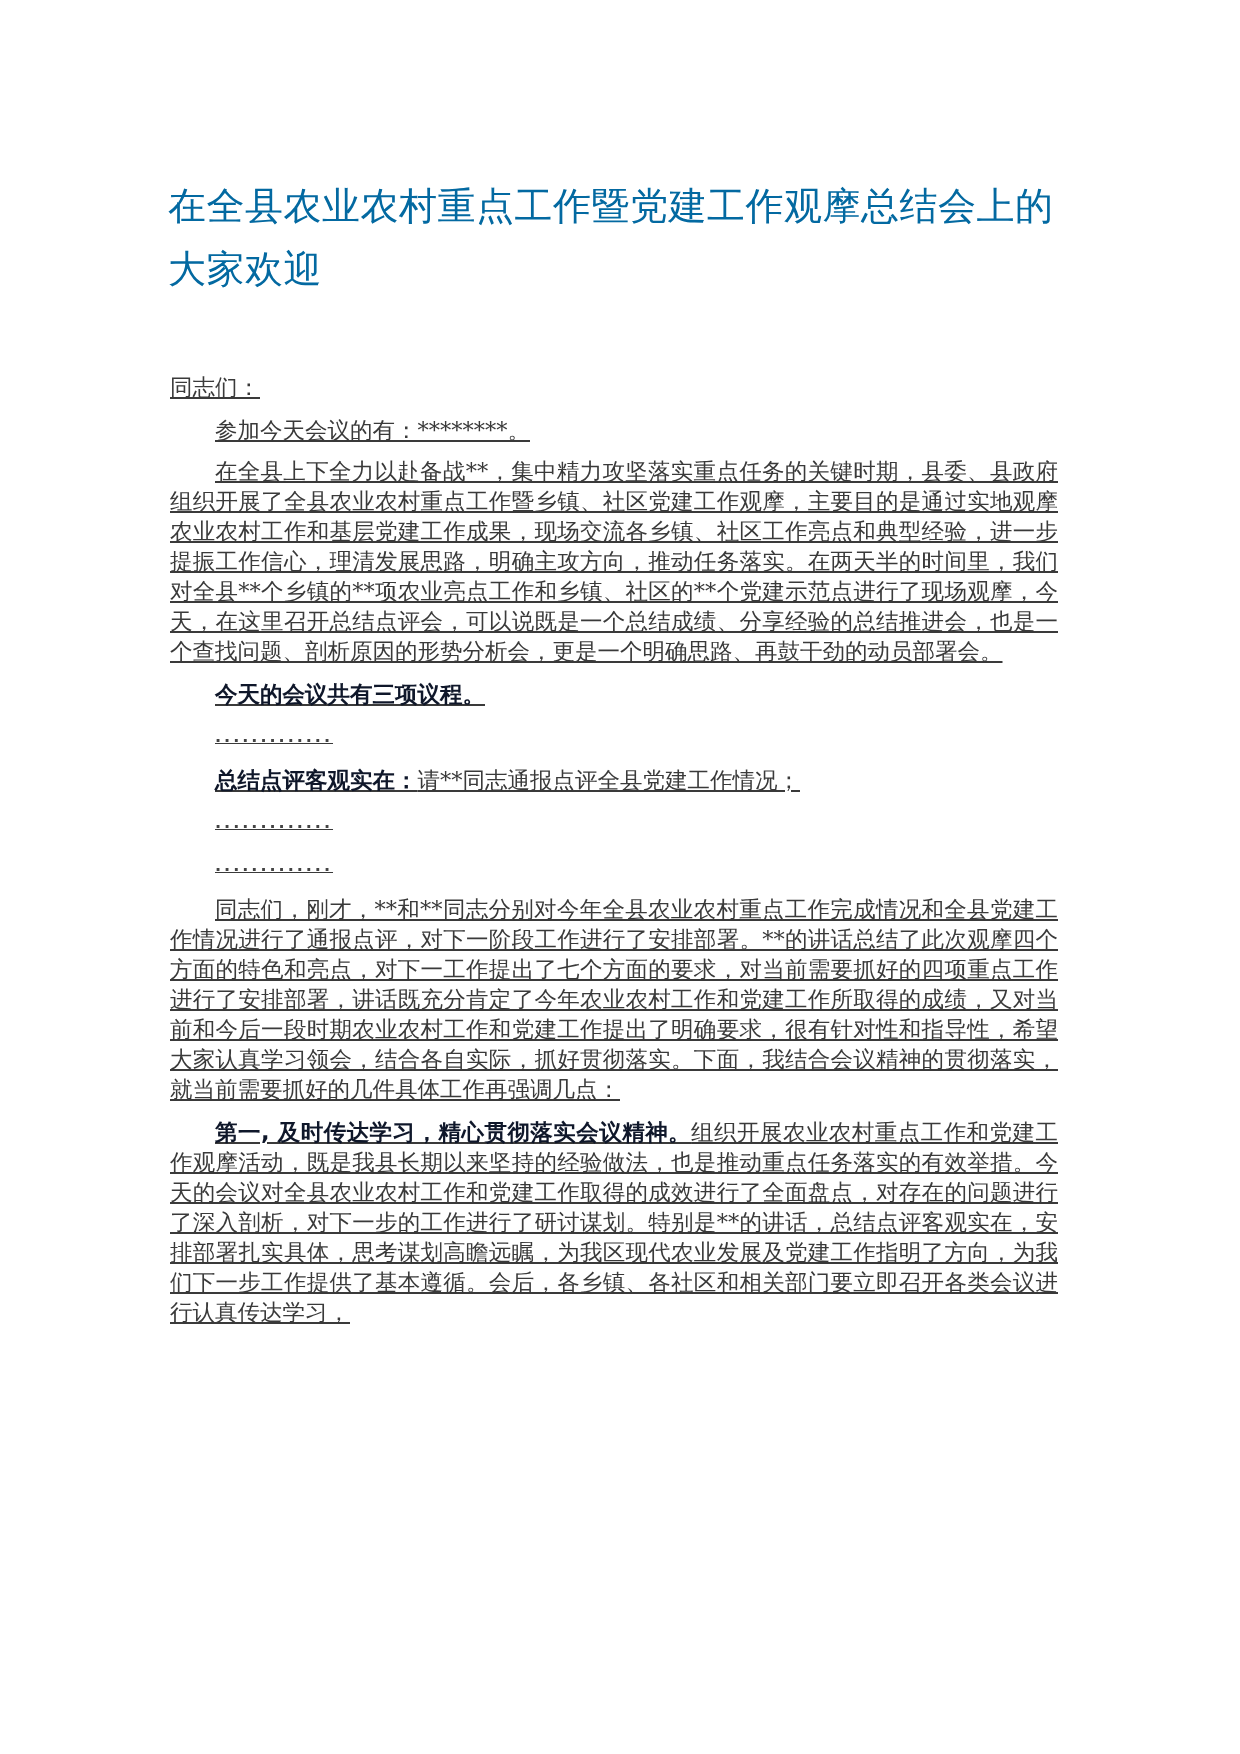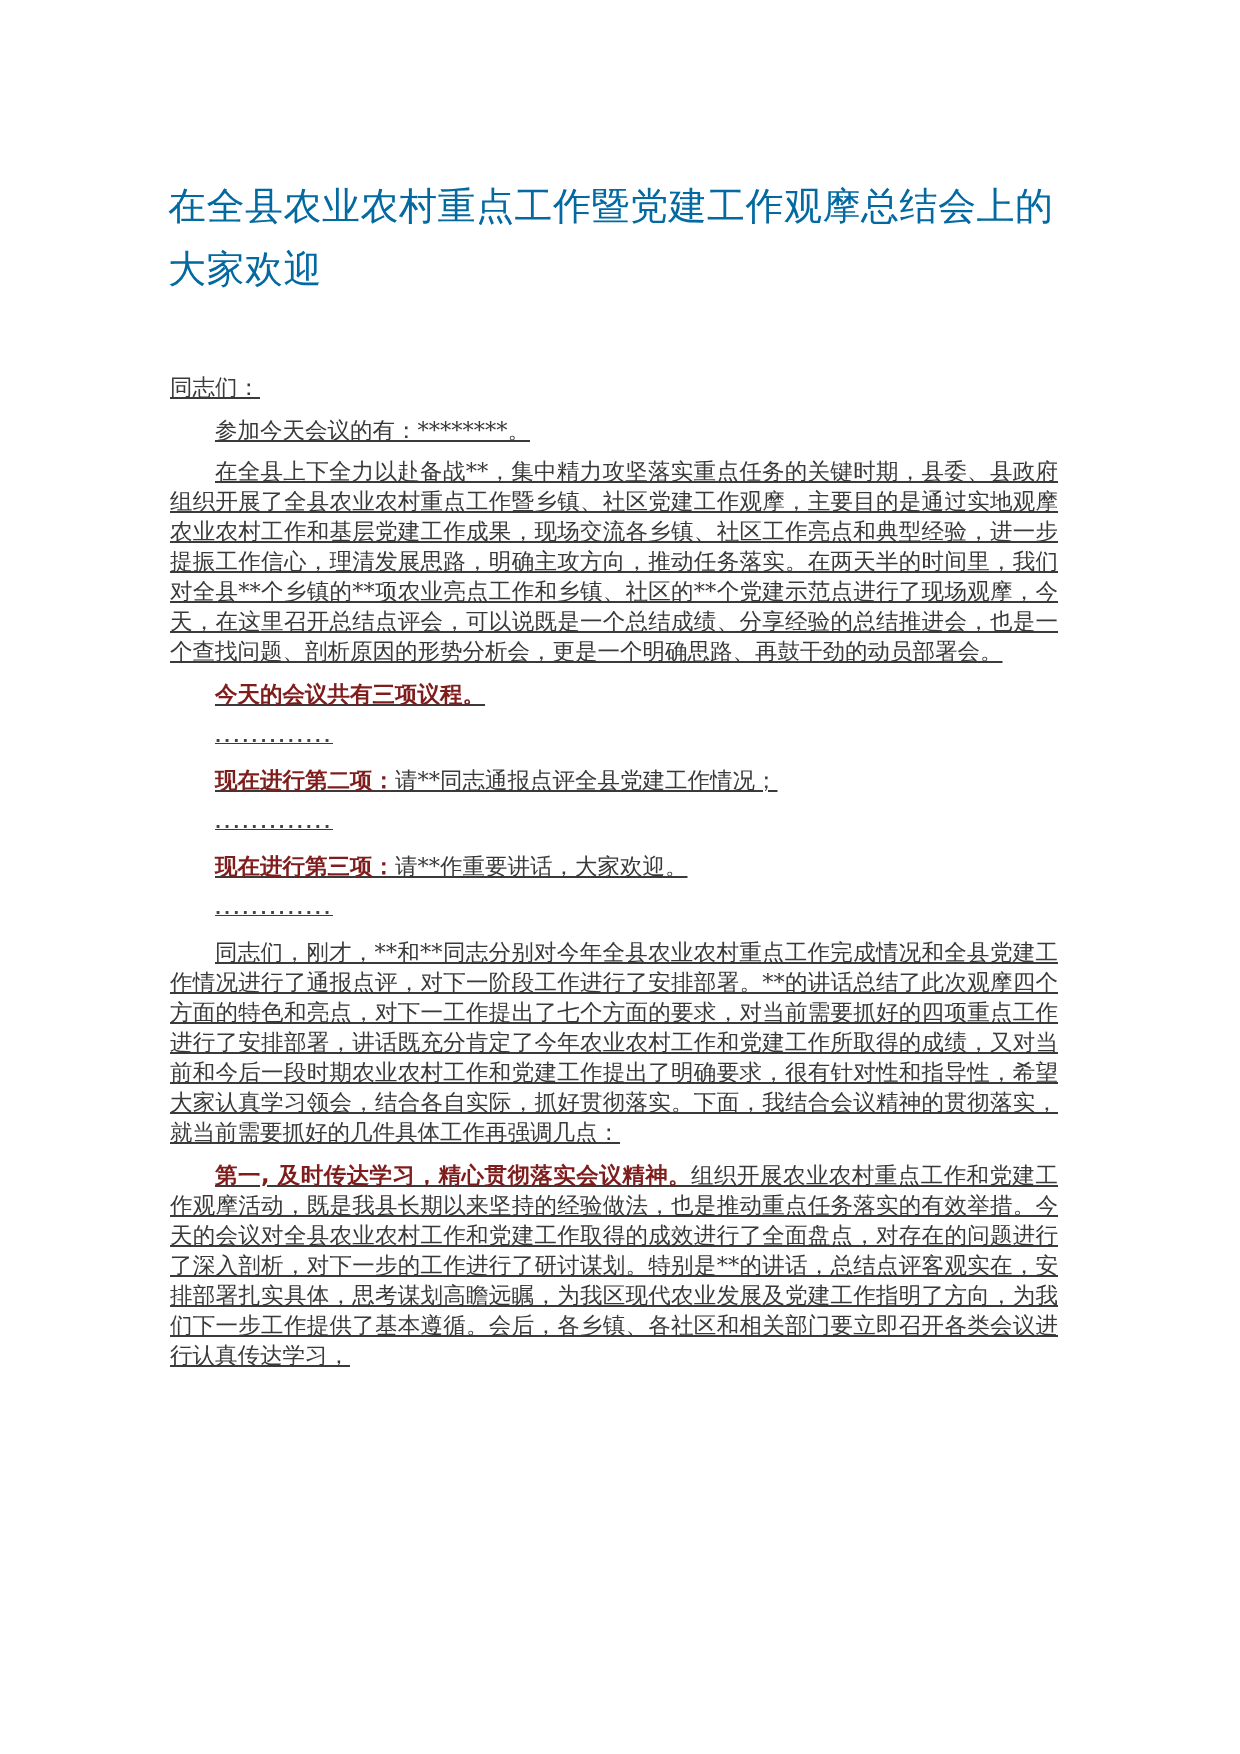--- a/index.html
+++ b/index.html
@@ -16,43 +16,42 @@
     font-family: "DejaVu Serif", "Liberation Serif", serif;
     font-size: 22.5px; line-height: 30px; color: #3a3a3a;
     text-align: justify;
     text-decoration: underline;
   }
   .body p { margin: 0; }
   .salutation { margin-bottom: 10px !important; }
   .indent { text-indent: 45px; }
   .gap { margin-top: 11px !important; }
   .gap-lg { margin-top: 13px !important; }
-  .strong { font-family: "DejaVu Sans", "Liberation Sans", sans-serif; font-weight: bold; color: #7f1d1d; }
+  .strong { font-family: "DejaVu Sans", "Liberation Sans", sans-serif; font-weight: bold; color: #0f172a; }
   .dots { letter-spacing: 3px; font-family: "DejaVu Sans", sans-serif; font-weight: bold; font-size: 16px; color: #444; padding-left: 45px; }
 </style>
 </head>
 <body>
 
 <div class="page">
   <h1 class="title">
     <span>在全县农业农村重点工作暨党建工作观摩总结会上的</span><br>
     <span>大家欢迎</span>
   </h1>
 
   <div class="body">
     <p class="salutation">同志们：</p>
     <p class="indent gap-lg">参加今天会议的有：********。</p>
     <p class="indent gap">在全县上下全力以赴备战**，集中精力攻坚落实重点任务的关键时期，县委、县政府组织开展了全县农业农村重点工作暨乡镇、社区党建工作观摩，主要目的是通过实地观摩农业农村工作和基层党建工作成果，现场交流各乡镇、社区工作亮点和典型经验，进一步提振工作信心，理清发展思路，明确主攻方向，推动任务落实。在两天半的时间里，我们对全县**个乡镇的**项农业亮点工作和乡镇、社区的**个党建示范点进行了现场观摩，今天，在这里召开总结点评会，可以说既是一个总结成绩、分享经验的总结推进会，也是一个查找问题、剖析原因的形势分析会，更是一个明确思路、再鼓干劲的动员部署会。</p>
     <p class="indent gap-lg strong">今天的会议共有三项议程。</p>
 
     <p class="dots gap-lg">.............</p>
 
-    <p class="indent gap-lg"><span class="strong">现在进行第二项：</span><span>请**同志通报点评全县党建工作情况；</span></p>
+    <p class="indent gap-lg"><span class="strong">总结点评客观实在：</span><span>请**同志通报点评全县党建工作情况；</span></p>
     <p class="dots gap-lg">.............</p>
 
-    <p class="indent gap-lg"><span class="strong">现在进行第三项：</span><span>请**作重要讲话，大家欢迎。</span></p>
     <p class="dots gap-lg">.............</p>
 
     <p class="indent gap-lg">同志们，刚才，**和**同志分别对今年全县农业农村重点工作完成情况和全县党建工作情况进行了通报点评，对下一阶段工作进行了安排部署。**的讲话总结了此次观摩四个方面的特色和亮点，对下一工作提出了七个方面的要求，对当前需要抓好的四项重点工作进行了安排部署，讲话既充分肯定了今年农业农村工作和党建工作所取得的成绩，又对当前和今后一段时期农业农村工作和党建工作提出了明确要求，很有针对性和指导性，希望大家认真学习领会，结合各自实际，抓好贯彻落实。下面，我结合会议精神的贯彻落实，就当前需要抓好的几件具体工作再强调几点：</p>
 
     <p class="indent gap-lg"><span class="strong">第一, 及时传达学习，精心贯彻落实会议精神。</span><span>组织开展农业农村重点工作和党建工作观摩活动，既是我县长期以来坚持的经验做法，也是推动重点任务落实的有效举措。今天的会议对全县农业农村工作和党建工作取得的成效进行了全面盘点，对存在的问题进行了深入剖析，对下一步的工作进行了研讨谋划。特别是**的讲话，总结点评客观实在，安排部署扎实具体，思考谋划高瞻远瞩，为我区现代农业发展及党建工作指明了方向，为我们下一步工作提供了基本遵循。会后，各乡镇、各社区和相关部门要立即召开各类会议进行认真传达学习，</span></p>
   </div>
 </div>
 
 </body></html>

